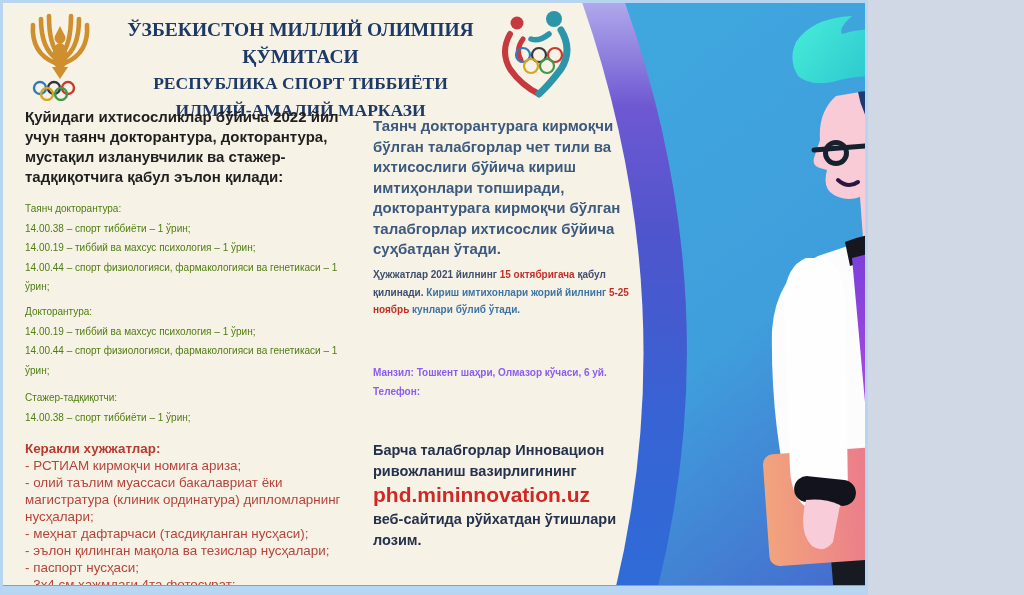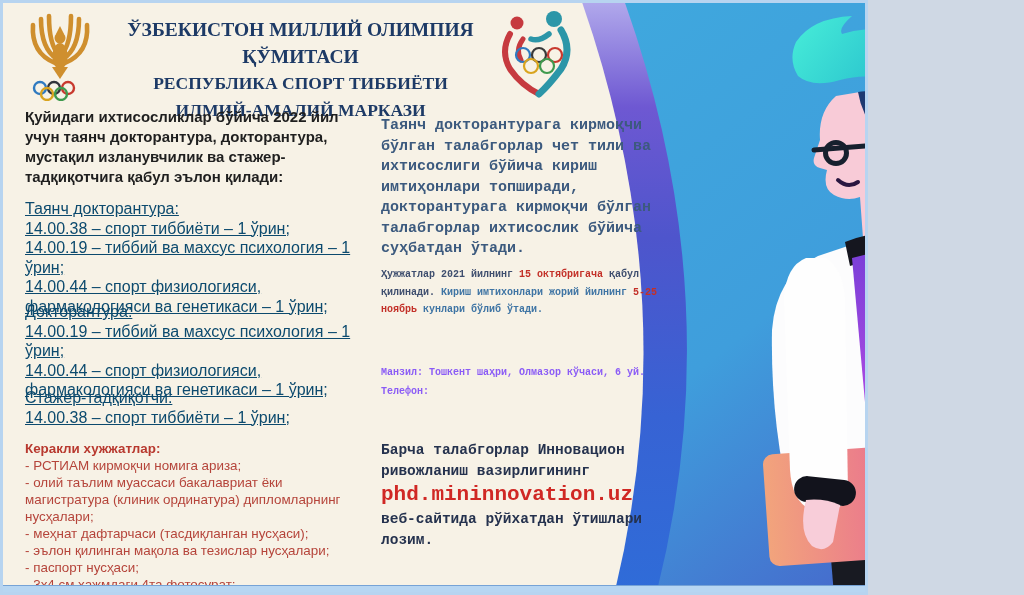--- a/index.html
+++ b/index.html
@@ -13,27 +13,27 @@
   .emblem{position:absolute;left:20px;top:6px;width:74px;height:92px;}
   .hlogo{position:absolute;left:494px;top:3px;width:84px;height:92px;}
   .title{position:absolute;left:100px;top:13px;width:395px;text-align:center;
     font-family:"Liberation Serif", serif;font-weight:bold;color:#1d3a66;}
   .title .t1{font-size:19.5px;line-height:27px;}
   .title .t2,.title .t3{font-size:17.5px;line-height:27px;}
   
   .leftcol{position:absolute;left:22px;top:0;width:338px;height:595px;}
   .leftcol>div,.leftcol>p{position:absolute;left:0;width:338px;margin:0;}
   .l-intro{top:104px;font-size:15px;line-height:20px;font-weight:bold;color:#1f1f1f;}
-  .l-sec{font-size:16px;line-height:19.5px;color:#0c4a6e;text-decoration:underline;}
+  .l-sec{font-size:10px;line-height:19.5px;color:#4d7c0f;}
   .l-s1{top:196px;} .l-s2{top:299px;} .l-s3{top:385px;}
   .l-docs{top:437px;font-size:13.4px;line-height:17px;color:#b5443a;}
   .docs-h{font-weight:bold;color:#b8392f;}
   
   .midcol{position:absolute;left:366px;top:0;width:280px;height:595px;}
-  .midcol>div{position:absolute;left:12px;width:280px;font-family:Liberation Mono, monospace;}
+  .midcol>div{position:absolute;left:4px;width:280px;}
   .m-p1{top:113px;font-size:15px;line-height:20.5px;font-weight:bold;color:#3c5a7e;}
   .m-p2{top:263px;font-size:10px;line-height:17.5px;font-weight:bold;}
   .seg-navy{color:#3e4e6e;} .seg-steel{color:#3e74a4;} .seg-red{color:#c33028;}
   .m-addr{top:360px;font-size:10px;line-height:19px;font-weight:bold;color:#8b5cf6;}
   .m-phone{top:391px;font-size:28px;line-height:34px;font-weight:bold;color:#1d2430;letter-spacing:.5px;}
   .m-reg{top:437px;font-size:14.5px;line-height:20.5px;font-weight:bold;color:#25324e;}
   .weblink{display:block;font-size:21px;line-height:28px;color:#d02824;cursor:pointer;}
   
   .illu{position:absolute;left:551px;top:-3px;width:470px;height:595px;}
   

